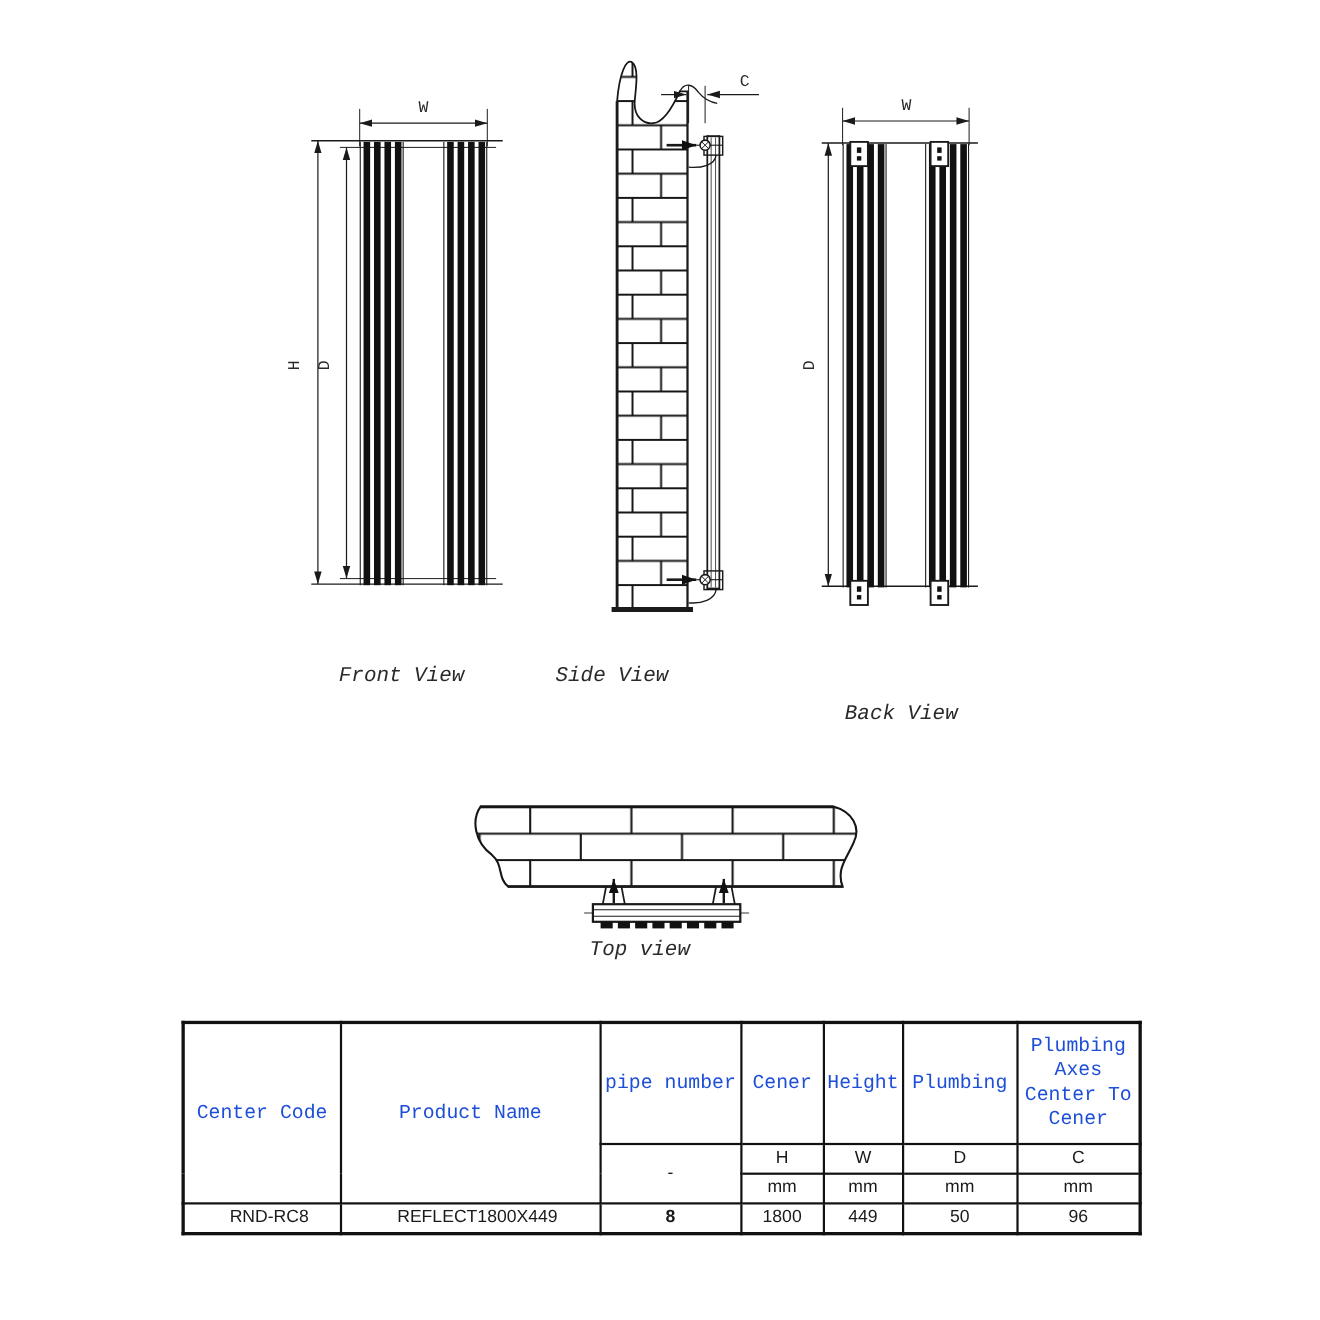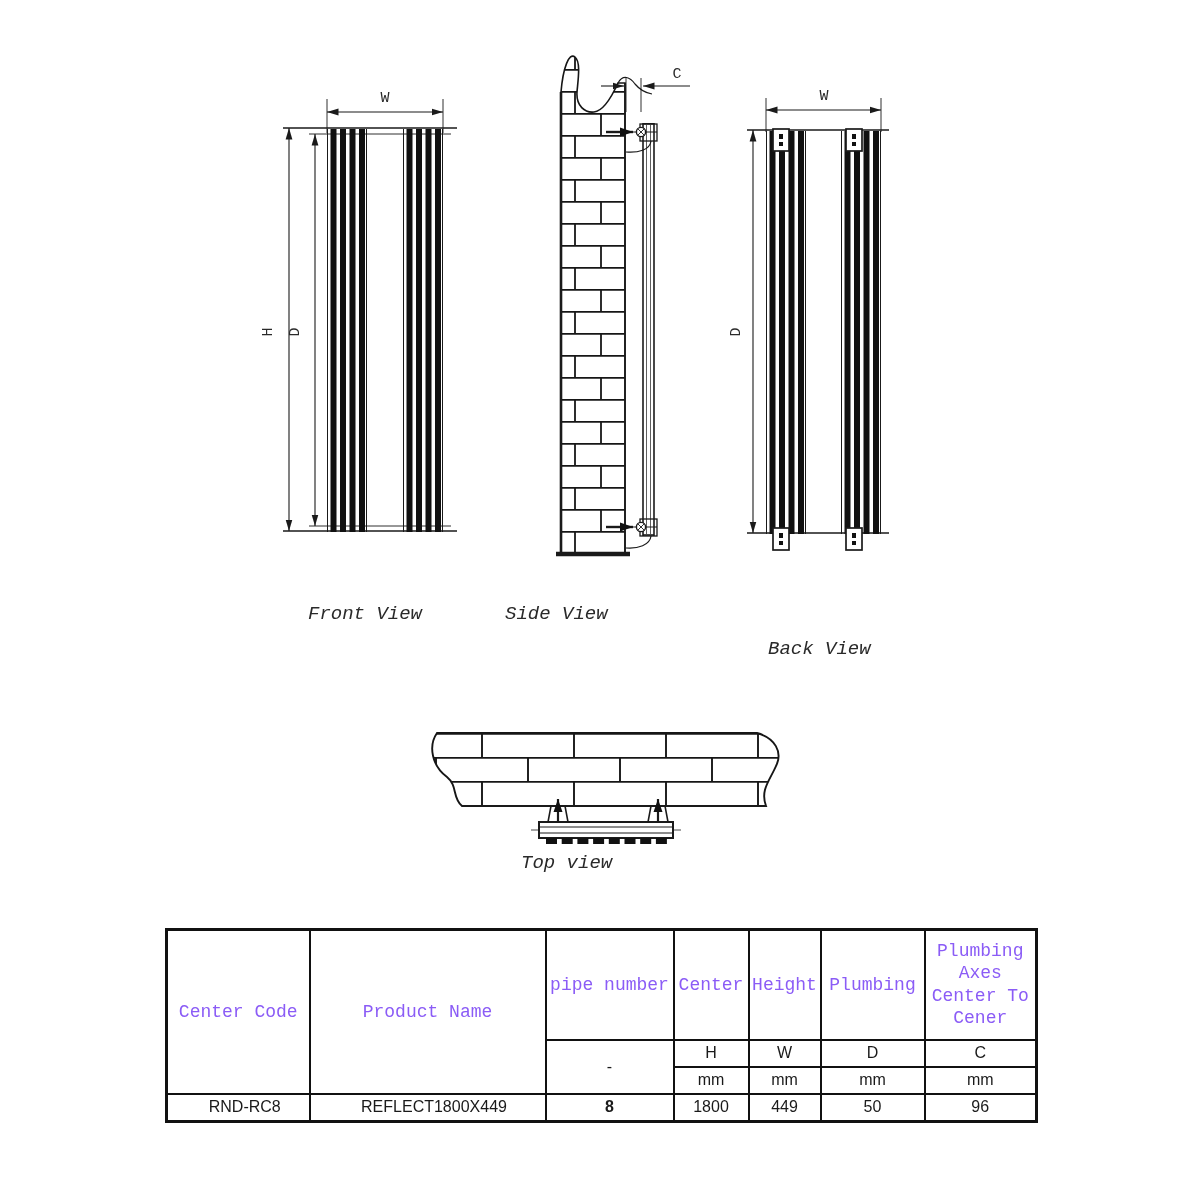--- a/index.html
+++ b/index.html
@@ -7,21 +7,21 @@
         font-family:"Liberation Mono",monospace;color:#1a1a1a;}
   #art{position:absolute;left:0;top:0;}
   .view-label{position:absolute;width:180px;text-align:left;font-size:19px;
               color:#2a2a2a;letter-spacing:0px;white-space:nowrap;font-style:italic;}
   
   #spec{position:absolute;left:165px;top:928px;border-collapse:collapse;
         table-layout:fixed;width:870px;}
   #spec td{border:2px solid #111;text-align:center;vertical-align:middle;
            overflow:hidden;padding:0;}
   #spec{border:3px solid #111;}
-  .hdr{font-family:"Liberation Mono",monospace;font-size:18px;color:#8b5cf6;line-height:1.25;}
+  .hdr{font-family:"Liberation Mono",monospace;font-size:18px;color:#1d4ed8;line-height:1.25;}
   .val{font-family:"Liberation Sans",sans-serif;font-size:16px;color:#1a1a1a;}
   .left-pad{text-align:right;padding-left:13px !important;}
   .r1{height:110px;} .r2{height:27px;} .r3{height:27px;} .r4{height:28px;}
   .bold{font-weight:700;}
   svg line, svg path, svg rect, svg circle{vector-effect:none;}
 </style>
 </head>
 <body>
 
 <div id="page">
@@ -204,38 +204,38 @@
         <rect x="624.5" y="838" width="11" height="6"></rect>
         <rect x="640.2" y="838" width="11" height="6"></rect>
         <rect x="655.9" y="838" width="11" height="6"></rect>
       </g>
     </g>
   </svg>
 
   <div class="view-label" style="left:308px;top:603px;">Front View</div>
   <div class="view-label" style="left:505px;top:603px;">Side View</div>
   <div class="view-label" style="left:768px;top:638px;">Back View</div>
-  <div class="view-label" style="left:521px;top:852px;">Top view</div>
+  <div class="view-label" style="left:536px;top:852px;">Top view</div>
 
   <table id="spec">
     <colgroup>
       <col style="width:143px">
         <col style="width:236px">
         <col style="width:128px">
       <col style="width:75px">
         <col style="width:72px">
         <col style="width:104px">
         <col style="width:112px">
     </colgroup>
     <tbody>
       <tr class="r1">
         <td class="hdr" rowspan="3">Center Code</td>
         <td class="hdr" rowspan="3">Product Name</td>
         <td class="hdr">pipe number</td>
-        <td class="hdr">Center</td>
+        <td class="hdr">Cener</td>
         <td class="hdr">Height</td>
         <td class="hdr">Plumbing</td>
         <td class="hdr">Plumbing Axes Center To Cener</td>
       </tr>
       <tr class="r2">
         <td class="val" rowspan="2">-</td>
         <td class="val">H</td>
         <td class="val">W</td>
         <td class="val">D</td>
         <td class="val">C</td>

